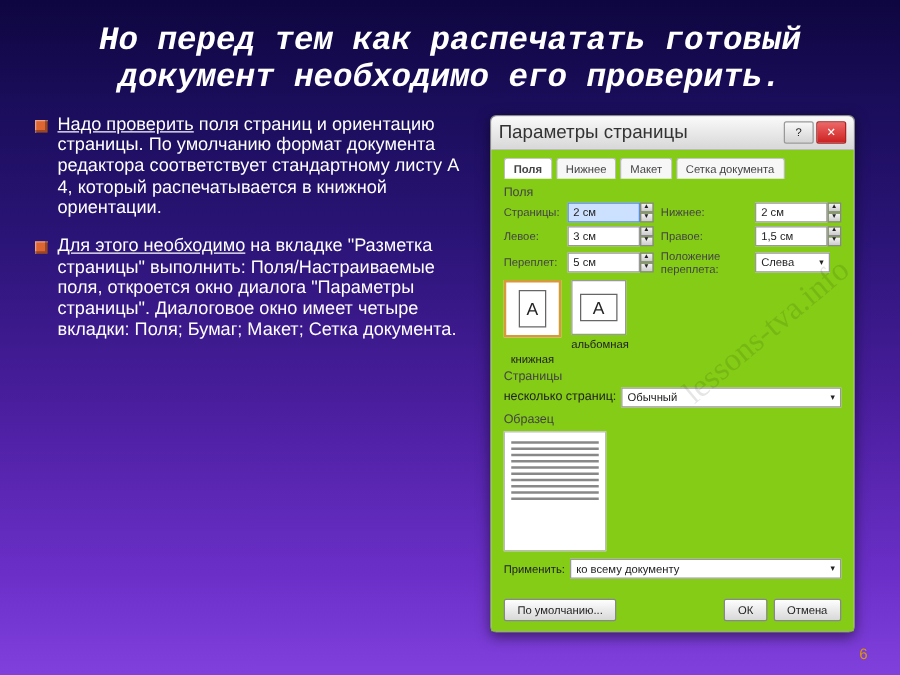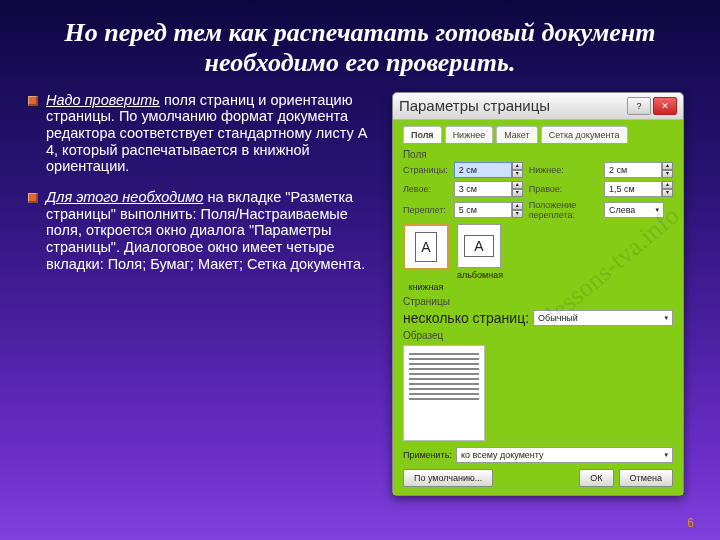--- a/index.html
+++ b/index.html
@@ -1,22 +1,22 @@
 <!DOCTYPE html>
 <html><head>
 <meta charset="utf-8">
 <style>
 body { margin:0; padding:0; font-family:Arial,sans-serif; }
 .slide { width:720px; height:540px; background:linear-gradient(180deg,#0e0640 0%,#1a0d5a 15%,#2a1476 35%,#4a1e9e 60%,#6b2fc8 85%,#8040dc 100%); color:#fff; position:relative; box-sizing:border-box; padding:18px 28px 0 28px; overflow:hidden; }
-.title { font-family:Liberation Serif, serif; font-style:italic; font-weight:bold; font-size:26px; line-height:1.15; text-align:center; margin:0 20px 14px 20px; }
+.title { font-family:Liberation Mono, monospace; font-style:italic; font-weight:bold; font-size:26px; line-height:1.15; text-align:center; margin:0 20px 14px 20px; }
 .content { display:flex; gap:12px; }
 .text-col { width:53%; font-family:Arial,sans-serif; font-size:14.5px; line-height:1.15; }
 .bullet { display:flex; margin-bottom:14px; }
 .sq { flex:0 0 10px; height:10px; background:#d63; box-shadow:inset -2px -2px 0 rgba(0,0,0,.3), inset 1px 1px 0 rgba(255,255,255,.4); margin:4px 8px 0 0; }
-.u { text-decoration:underline;font-style:italic; }
+.u { text-decoration:underline; }
 .dialog { width:290px; background:#e8e8e8; color:#222; font-size:10px; border:1px solid #888; border-radius:5px; box-shadow:0 3px 10px rgba(0,0,0,.5); }
 .dlg-head { background:linear-gradient(#fafafa,#d8d8d8); padding:4px 6px; display:flex; align-items:center; border-radius:5px 5px 0 0; border-bottom:1px solid #bbb; }
 .dlg-title { flex:1; font-size:15px; color:#333; }
 .wbtn { width:22px; height:16px; background:linear-gradient(#f8f8f8,#d4d4d4); border:1px solid #999; border-radius:2px; margin-left:2px; display:inline-flex; align-items:center; justify-content:center; font-size:9px; }
 .wbtn.cl { background:linear-gradient(#e66,#c22); color:#fff; border-color:#a22; }
 .dlg-body { padding:6px 10px 8px 10px; background:#84cc16; }
 .tabs { display:flex; gap:3px; margin-bottom:6px; }
 .tab { padding:3px 7px; background:#f7f7f7; border:1px solid #bbb; border-bottom:none; border-radius:3px 3px 0 0; font-size:9px; color:#444; }
 .tab.active { background:#fff; font-weight:bold; }
 .lbl { color:#444; margin:4px 0 2px 0; }
@@ -25,21 +25,21 @@
 .inp.hl { background:#cce0ff; border-color:#5a8fd6; }
 .spn { width:11px; display:flex; flex-direction:column; }
 .spn i { height:6px; background:linear-gradient(#f4f4f4,#ccc); border:1px solid #888; font-size:6px; text-align:center; line-height:4px; font-style:normal; }
 .grid2 { display:grid; grid-template-columns:auto 1fr auto 1fr; gap:3px 6px; align-items:center; font-size:9px; }
 .grid2 .l{ color:#444; text-align:left; }
 .obox { display:flex; gap:8px; margin:4px 0 2px 0; }
 .ob { width:42px; height:42px; border:1px solid #999; background:#fff; display:flex; align-items:center; justify-content:center; position:relative; }
 .ob.sel { border:2px solid #d79a3a; }
 .pv { background:#fff; border:1px solid #bbb; width:82px; height:96px; margin:4px 0 6px 0; padding:4px; box-sizing:border-box; }
 .pv div { height:2px; background:#888; margin:3px 1px; }
-.foot { display:flex; align-items:center; gap:5px; margin-top:6px; }
+.foot { display:flex; align-items:center; gap:5px; margin-top:16px; }
 .btn { padding:3px 10px; background:linear-gradient(#fefefe,#d8d8d8); border:1px solid #888; border-radius:2px; font-size:9px; }
 .sel-box { background:#fff; border:1px solid #999; padding:2px 4px; font-size:9px; display:inline-flex; align-items:center; }
 .tri { margin-left:auto; font-size:7px; }
 .watermark { position:absolute; color:rgba(0,0,0,.1); font-size:26px; right:25px; top:250px; transform:rotate(-40deg); font-family:serif; }
 .pagenum { position:absolute; right:26px; bottom:10px; color:#d90; font-size:12px; }
 </style>
 </head>
 <body>
 
 <div class="slide">
@@ -135,21 +135,21 @@
           <div style="text-align:center">
             <div class="ob">
                 <div style="width:28px;height:20px;border:1px solid #666;display:flex;align-items:center;justify-content:center;font-size:14px">A</div>
               </div>
             <div style="font-size:9px;margin-top:2px">альбомная</div>
           </div>
         </div>
 
         <div class="lbl">Страницы</div>
         <div class="row">
-          <span style="font-size:14px">несколько страниц:</span>
+          <span style="font-size:10px">несколько страниц:</span>
           <span class="sel-box" style="flex:1">
               <span>Обычный</span>
               <span class="tri">▾</span>
             </span>
         </div>
 
         <div class="lbl">Образец</div>
         <div class="pv">
           <div></div>
             <div></div>

